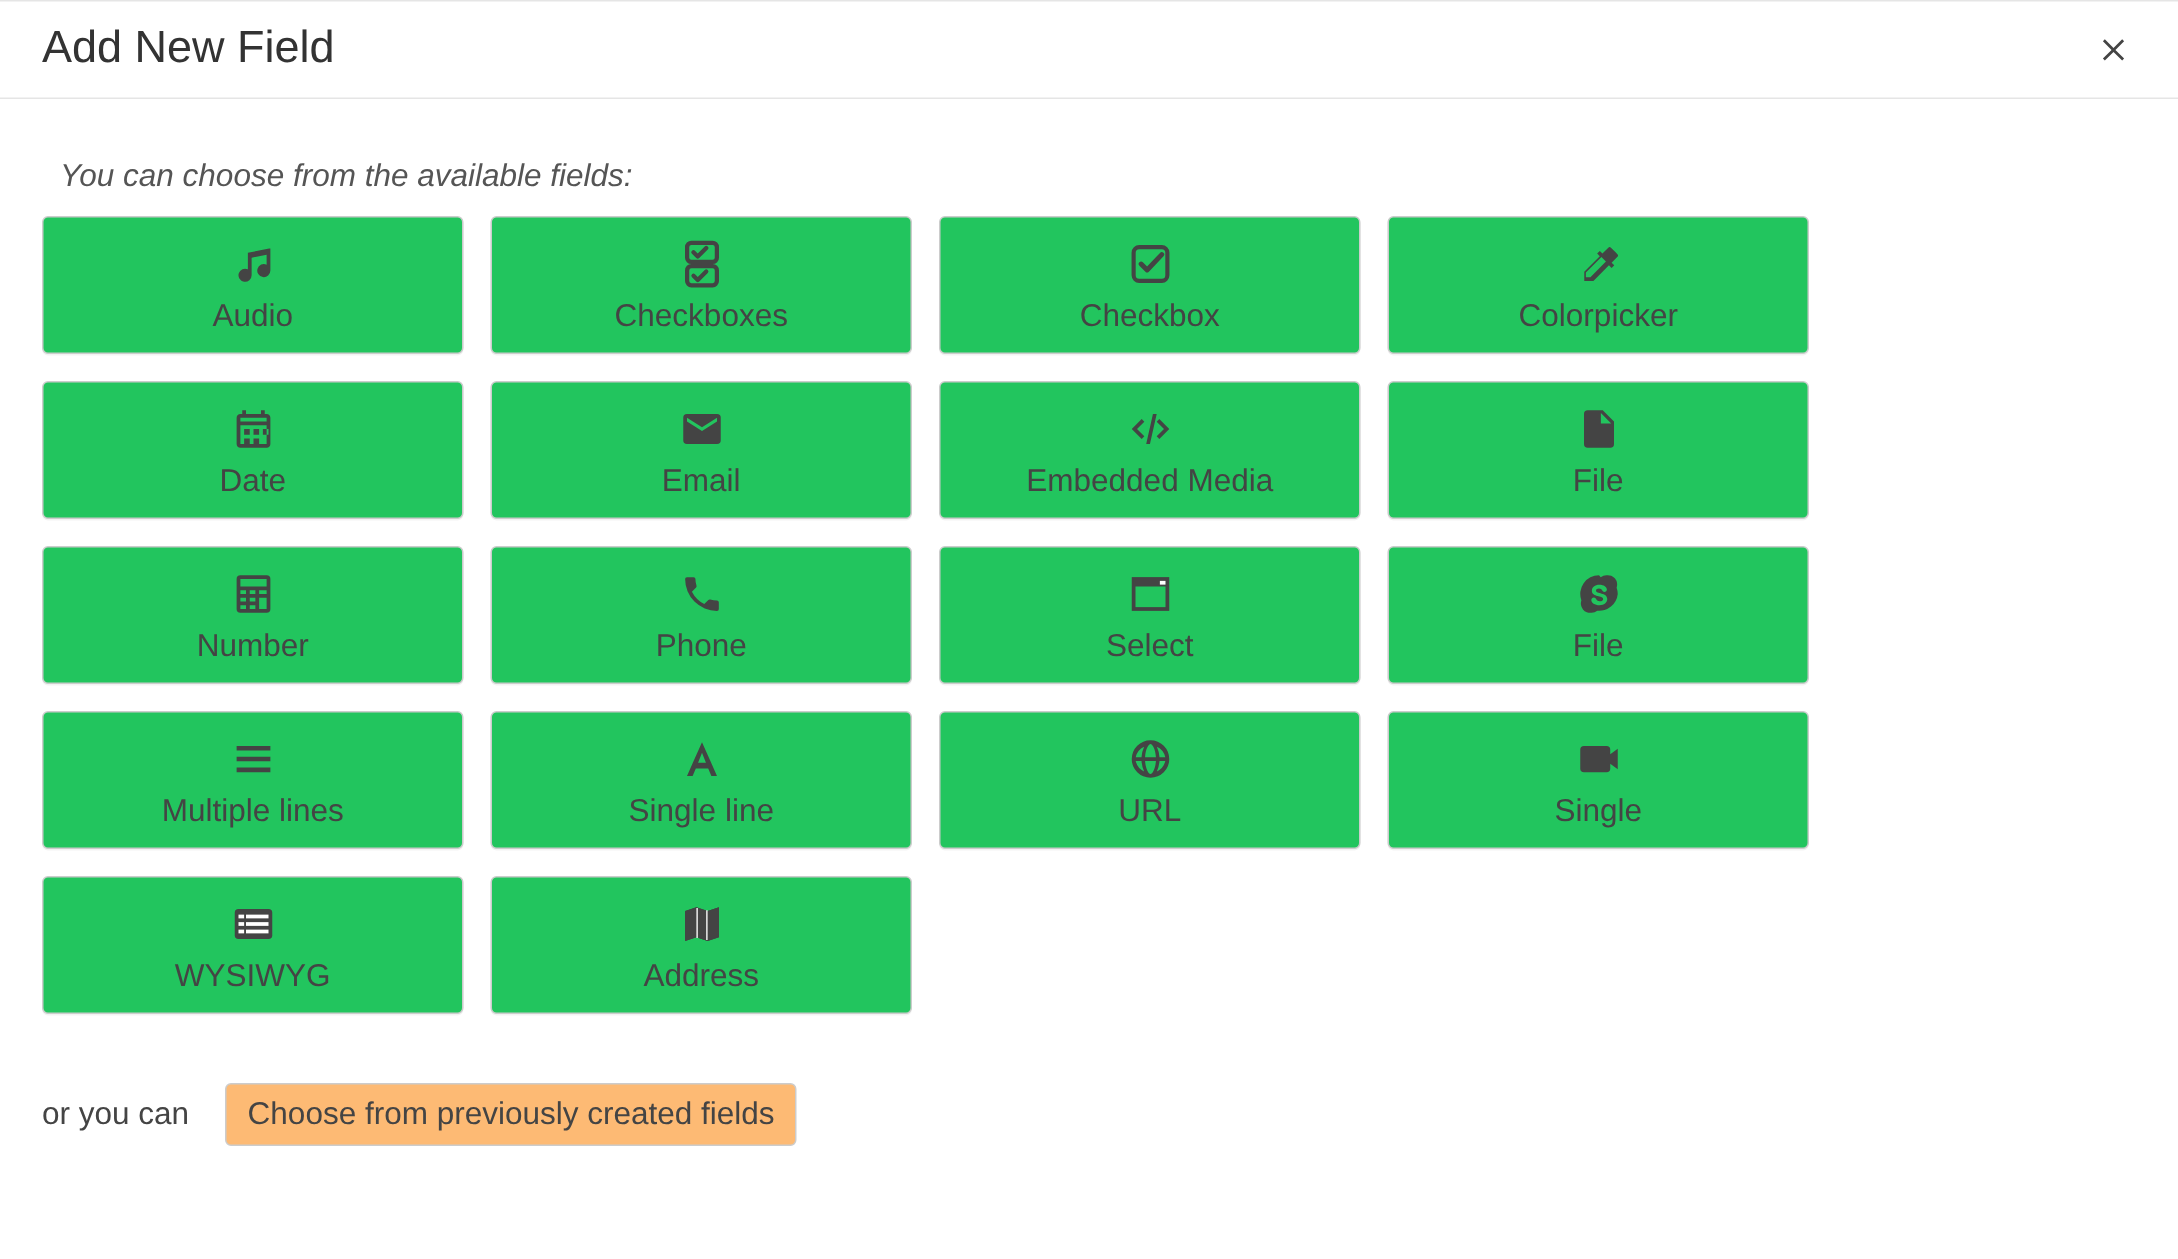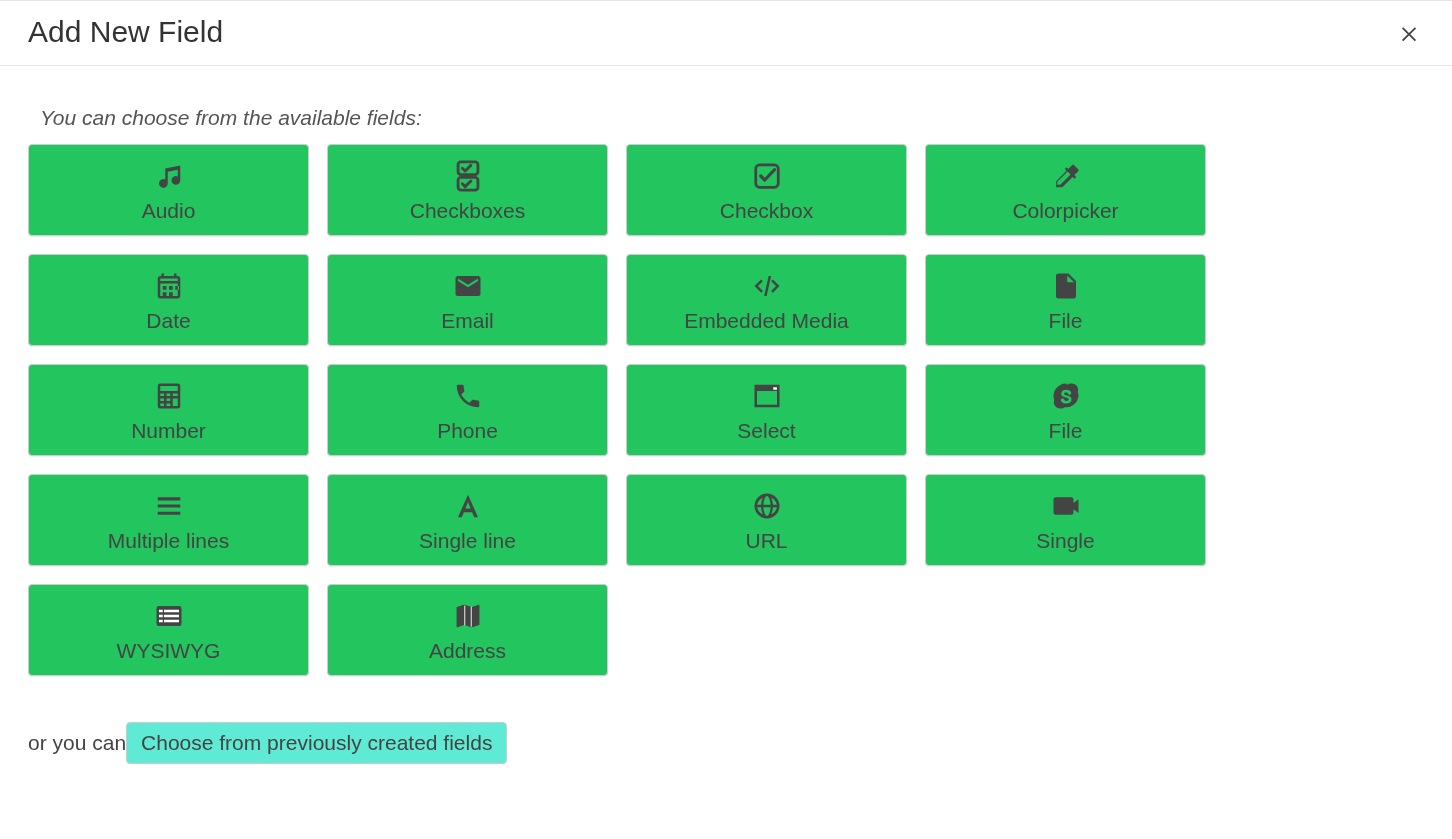--- a/index.html
+++ b/index.html
@@ -74,28 +74,28 @@
   .field-icon svg { display: block; }
   .field-label {
     font-size: 21px;
     color: #444;
     margin-top: 4px;
   }
   .footer-line {
     margin-top: 46px;
     display: flex;
     align-items: center;
-    gap: 0;
+    gap: 24px;
   }
   .footer-text {
     font-size: 21px;
     color: #444;
   }
   .choose-btn {
-    background: #5eead4;
+    background: #fdba74;
     border: 1px solid #cccccc;
     border-radius: 4px;
     padding: 8px 14px;
     font-size: 21px;
     color: #444;
     cursor: pointer;
   }
 </style>
 </head>
 <body>

